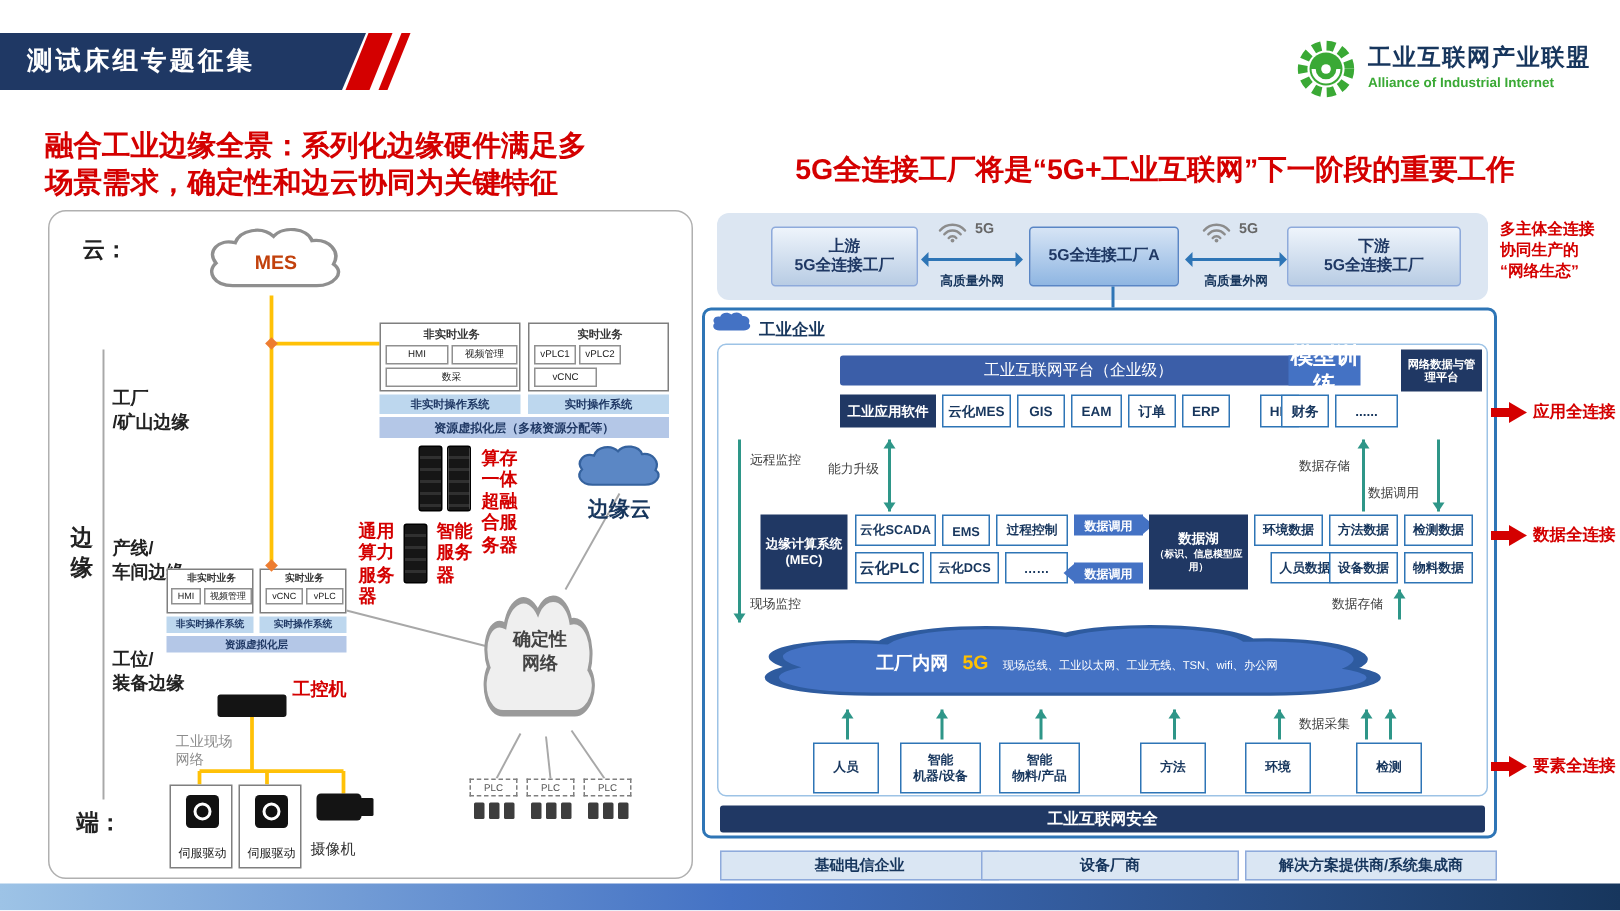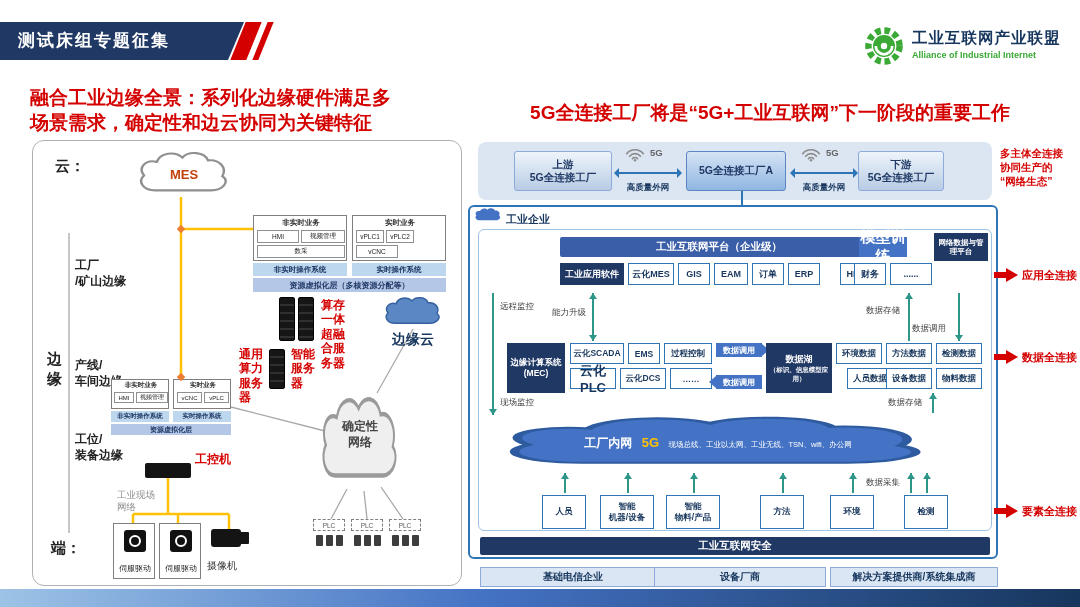--- a/index.html
+++ b/index.html
@@ -235,36 +235,36 @@
       <g fill="none" stroke="#8c8c8c" stroke-width="2" stroke-linecap="round">
           <path d="M2 8 A13 13 0 0 1 22 8"></path>
           <path d="M5.5 11 A8.5 8.5 0 0 1 18.5 11"></path>
           <path d="M9 14 A4 4 0 0 1 15 14"></path>
         </g>
         <circle cx="12" cy="16" r="1.5" fill="#8c8c8c"></circle>
     </svg>
     <div class="abs b" style="left:348px;top:5px;font-size:9.5px;color:#666">5G</div>
     <div class="abs darr" style="left:316px;top:30px;width:60px"></div>
     <div class="abs b flex" style="left:317px;top:40px;width:58px;font-size:8.5px;color:#17365d">高质量外网</div>
-    <div class="abs fbox flex pre" style="left:380px;top:9px;width:86px;height:40px">下游
+    <div class="abs fbox flex pre" style="left:380px;top:9px;width:116px;height:40px">下游
 5G全连接工厂</div>
   </div>
   <div class="abs red pre" style="left:1000px;top:146px;width:80px;font-size:10.5px;line-height:1.35">多主体全连接
 协同生产的
 “网络生态”</div>
   <div class="abs" style="left:741px;top:191px;width:2px;height:14px;background:#2e75b6"></div>
 
   <div class="abs" style="left:468px;top:205px;width:530px;height:354px;border:2px solid #2e75b6;border-radius:6px;background:#fff">
     <svg class="abs c-corner" style="left:4px;top:0;width:28px;height:16px">
         <use href="#cloud"></use>
       </svg>
     <div class="abs b" style="left:36px;top:5px;font-size:11px;color:#17365d">工业企业</div>
     <div class="abs" style="left:8px;top:22px;width:514px;height:302px;border:1px solid #9dc3e6;border-radius:6px"></div>
 
-    <div class="abs flex" style="left:90px;top:30px;width:318px;height:20px;background:#3b5ea8;color:#fff;font-weight:bold;font-size:10.5px;border-radius:2px">工业互联网平台（企业级）</div>
+    <div class="abs flex" style="left:90px;top:30px;width:318px;height:20px;background:#3b5ea8;color:#fff;font-weight:normal;font-size:10.5px;border-radius:2px">工业互联网平台（企业级）</div>
     <div class="abs bbox flex" style="left:389px;top:30px;width:48px;height:20px;font-size:15px">模型训练</div>
     <div class="abs nbox flex" style="left:464px;top:26px;width:54px;height:28px;font-size:7.5px;line-height:1.25;padding:1px">网络数据与管理平台</div>
 
     <div class="abs nbox flex" style="left:90px;top:56px;width:64px;height:22px;font-size:9px">工业应用软件</div>
     <div class="abs wbox flex" style="left:158px;top:56px;width:46px;height:22px">云化MES</div>
     <div class="abs wbox flex" style="left:208px;top:56px;width:32px;height:22px">GIS</div>
     <div class="abs wbox flex" style="left:244px;top:56px;width:34px;height:22px">EAM</div>
     <div class="abs wbox flex" style="left:282px;top:56px;width:32px;height:22px">订单</div>
     <div class="abs wbox flex" style="left:318px;top:56px;width:32px;height:22px">ERP</div>
     <div class="abs wbox flex" style="left:370px;top:56px;width:26px;height:22px">HR</div>
@@ -278,21 +278,21 @@
     <div class="abs" style="left:396px;top:98px;font-size:8.5px;color:#404040">数据存储</div>
     <div class="abs tl up" style="left:438px;top:86px;height:48px"></div>
     <div class="abs" style="left:442px;top:116px;font-size:8.5px;color:#404040">数据调用</div>
     <div class="abs tl down" style="left:488px;top:86px;height:48px"></div>
 
     <div class="abs nbox flex pre" style="left:37px;top:136px;width:58px;height:50px;font-size:8.5px;line-height:1.3">边缘计算系统
 (MEC)</div>
     <div class="abs wbox flex" style="left:100px;top:136px;width:54px;height:21px;font-size:8.5px">云化SCADA</div>
     <div class="abs wbox flex" style="left:158px;top:136px;width:32px;height:21px;font-size:8.5px">EMS</div>
     <div class="abs wbox flex" style="left:194px;top:136px;width:48px;height:21px;font-size:8.5px">过程控制</div>
-    <div class="abs wbox flex" style="left:100px;top:161px;width:46px;height:21px;font-size:13px">云化PLC</div>
+    <div class="abs wbox flex" style="left:100px;top:161px;width:46px;height:21px;font-size:10px">云化PLC</div>
     <div class="abs wbox flex" style="left:150px;top:161px;width:46px;height:21px;font-size:8.5px">云化DCS</div>
     <div class="abs wbox flex" style="left:200px;top:161px;width:42px;height:21px;font-size:8.5px">……</div>
 
     <div class="abs bbox flex" style="left:246px;top:136px;width:46px;height:14px;font-size:8px">数据调用</div>
     <div class="abs" style="left:292px;top:137px;width:0;height:0;border-left:7px solid #4472c4;border-top:6px solid transparent;border-bottom:6px solid transparent"></div>
     <div class="abs bbox flex" style="left:246px;top:168px;width:46px;height:14px;font-size:8px">数据调用</div>
     <div class="abs" style="left:239px;top:169px;width:0;height:0;border-right:7px solid #4472c4;border-top:6px solid transparent;border-bottom:6px solid transparent"></div>
 
     <div class="abs nbox" style="left:296px;top:136px;width:66px;height:50px;display:flex;flex-direction:column;align-items:center;justify-content:center;text-align:center">
       <span style="font-size:9px">数据湖</span>

